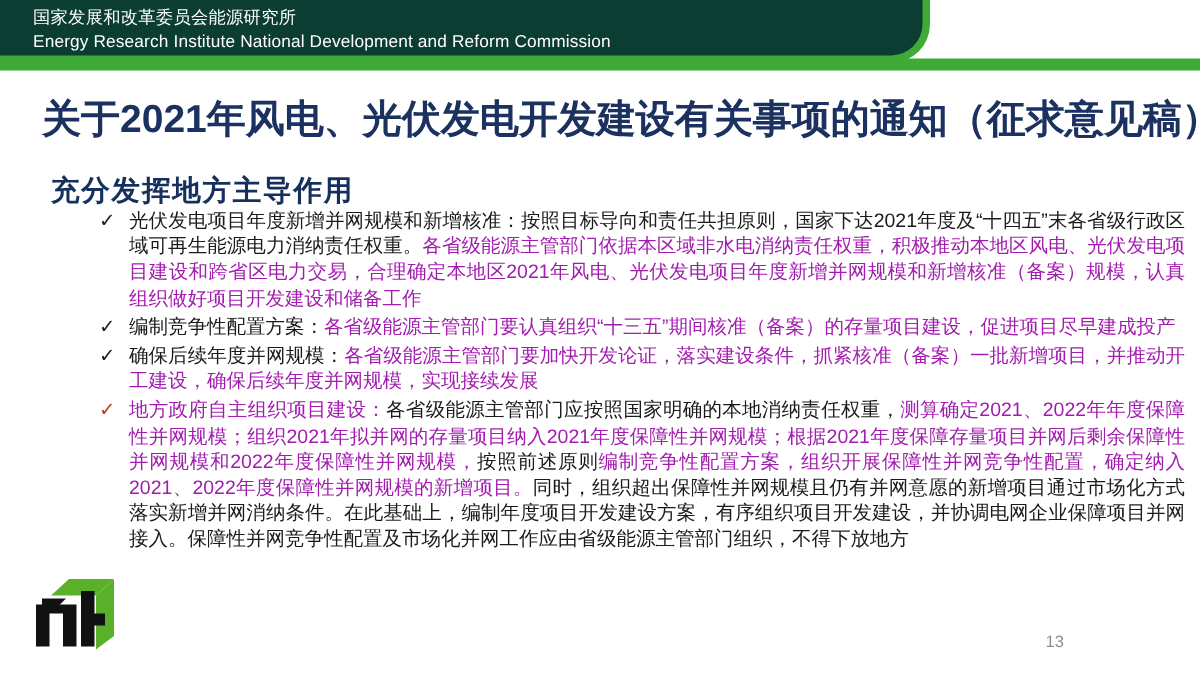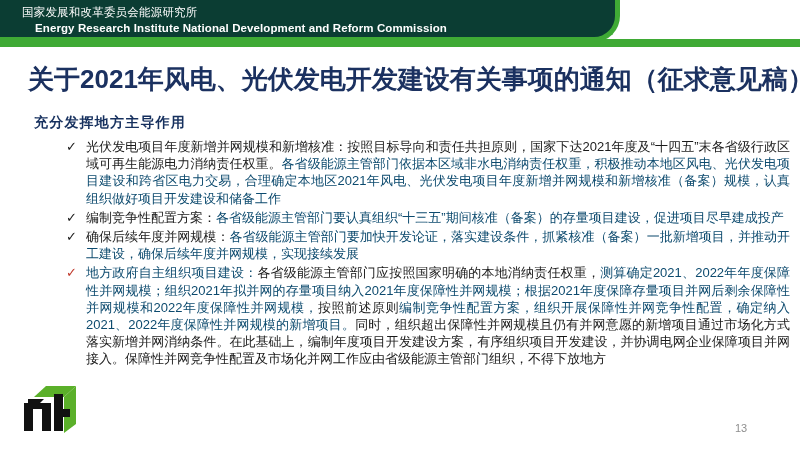--- a/index.html
+++ b/index.html
@@ -48,45 +48,44 @@
     color: #ffffff;
     font-size: 11.5px;
     font-weight: normal;
     line-height: 15px;
     letter-spacing: 0.2px;
     white-space: nowrap;
   }
   .header-en {
     color: #ffffff;
     font-size: 11.5px;
-    font-weight: bold;
+    font-weight: normal;
     line-height: 16px;
     letter-spacing: 0.1px;
     white-space: nowrap;
-    margin-left: 13px;
   }
 
   
   .slide-title {
     position: absolute;
     left: 28px;
     top: 62px;
     font-size: 26px;
     font-weight: bold;
     color: #1b3160;
     letter-spacing: 0px;
     white-space: nowrap;
   }
 
   
   .slide-subtitle {
     position: absolute;
     left: 34px;
     top: 114px;
-    font-size: 14px;
+    font-size: 19px;
     font-weight: bold;
     color: #16305e;
     letter-spacing: 1.2px;
     white-space: nowrap;
   }
 
   
   .body-area {
     position: absolute;
     left: 64px;
@@ -112,36 +111,36 @@
 
   .bullet-text {
     flex: 1 1 auto;
     font-size: 13px;
     line-height: 17.2px;
     color: #1a1a1a;
     text-align: justify;
     text-justify: inter-ideograph;
     letter-spacing: 0px;
   }
-  .bullet-text .red { color: #0c4a6e; }
+  .bullet-text .red { color: #a21caf; }
   .bullet-text .blk { color: #1a1a1a; }
 
   
   .logo {
     position: absolute;
     left: 18px;
     top: 383px;
     width: 62px;
     height: 52px;
   }
 
   
   .page-number {
     position: absolute;
-    left: 735px;
+    left: 697px;
     top: 422px;
     font-size: 11px;
     color: #8e8e8e;
   }
 </style>
 </head>
 <body>
 
 <div class="header-green-strip"></div>
 <div class="header-band"></div>

